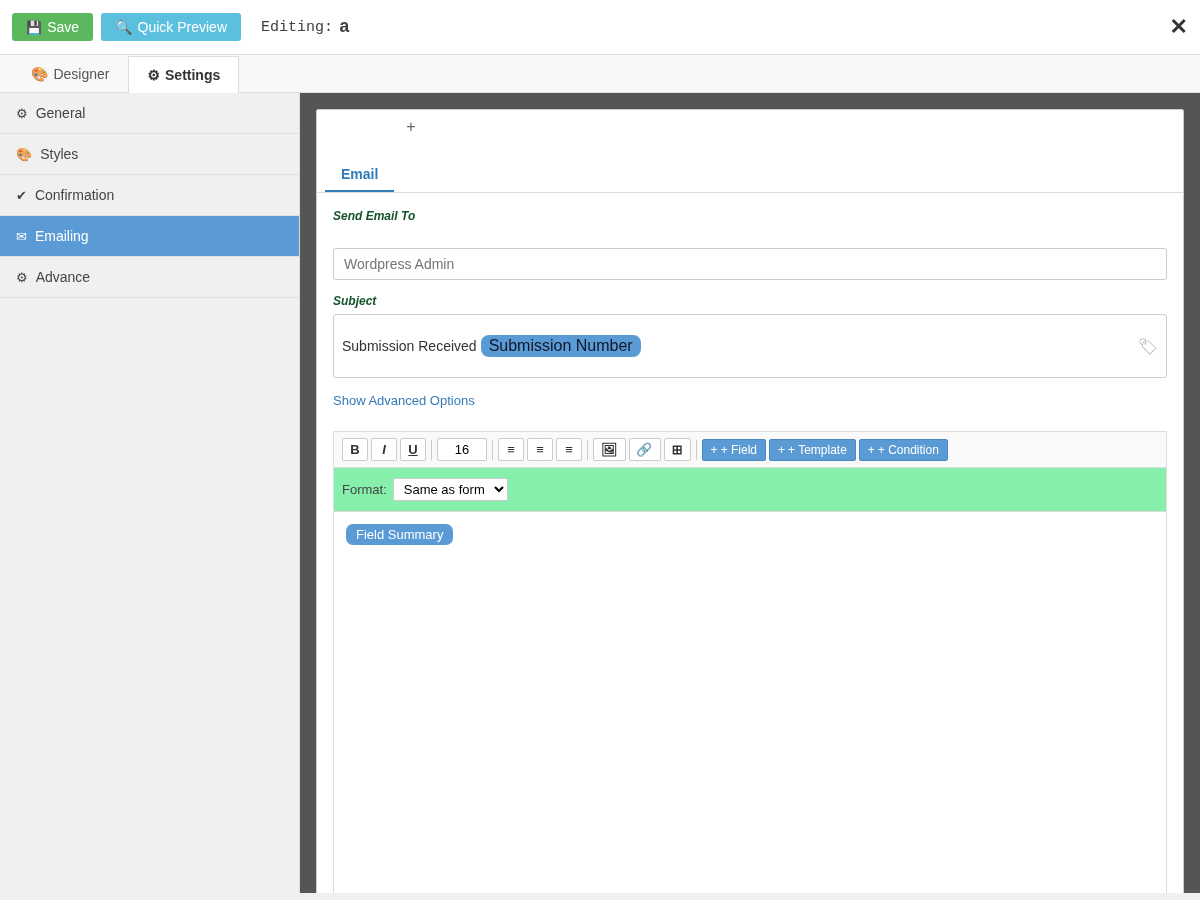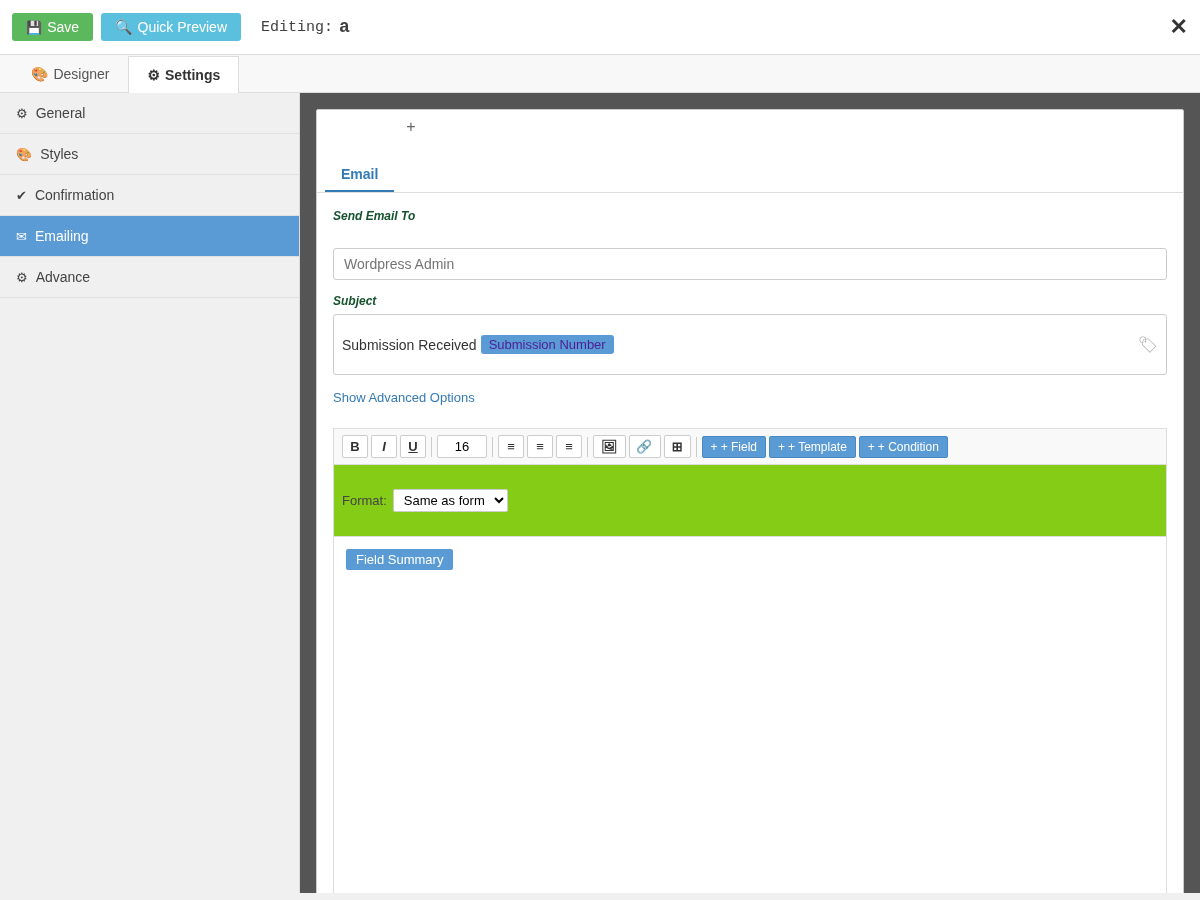--- a/index.html
+++ b/index.html
@@ -195,24 +195,24 @@
       padding: 20px 8px;
       background: #fff;
     }
     .subject-text {
       font-size: 14px;
       color: #333;
       margin-right: 4px;
     }
     .subject-tag {
       background: #5b9bd5;
-      color: #4c1d95;
+      color: #0f172a;
       padding: 2px 8px;
-      border-radius: 3px;
-      font-size: 13px;
+      border-radius: 8px;
+      font-size: 16px;
     }
     .tag-icon {
       margin-left: auto;
       color: #aaa;
       font-size: 16px;
     }
 
     
     .advanced-link {
       color: #337ab7;
@@ -271,24 +271,24 @@
       display: flex;
       align-items: center;
       gap: 3px;
     }
 
     
     .format-row {
       display: flex;
       align-items: center;
       gap: 6px;
-      padding: 24px 8px;
+      padding: 10px 8px;
       border: 1px solid #ddd;
       border-bottom: none;
-      background: #84cc16;
+      background: #86efac;
       font-size: 13px;
       color: #444;
     }
     .format-select {
       border: 1px solid #ccc;
       border-radius: 2px;
       padding: 2px 6px;
       font-size: 13px;
       background: #fff;
     }
@@ -299,21 +299,21 @@
       min-height: 400px;
       background: #fff;
       padding: 12px;
       position: relative;
     }
     .field-summary-tag {
       display: inline-block;
       background: #5b9bd5;
       color: #fff;
       padding: 3px 10px;
-      border-radius: 2px;
+      border-radius: 7px;
       font-size: 13px;
       cursor: pointer;
     }
   </style>
 </head>
 <body>
 
 <div class="top-toolbar">
   <button class="btn-save">
     <span class="icon">💾</span>

